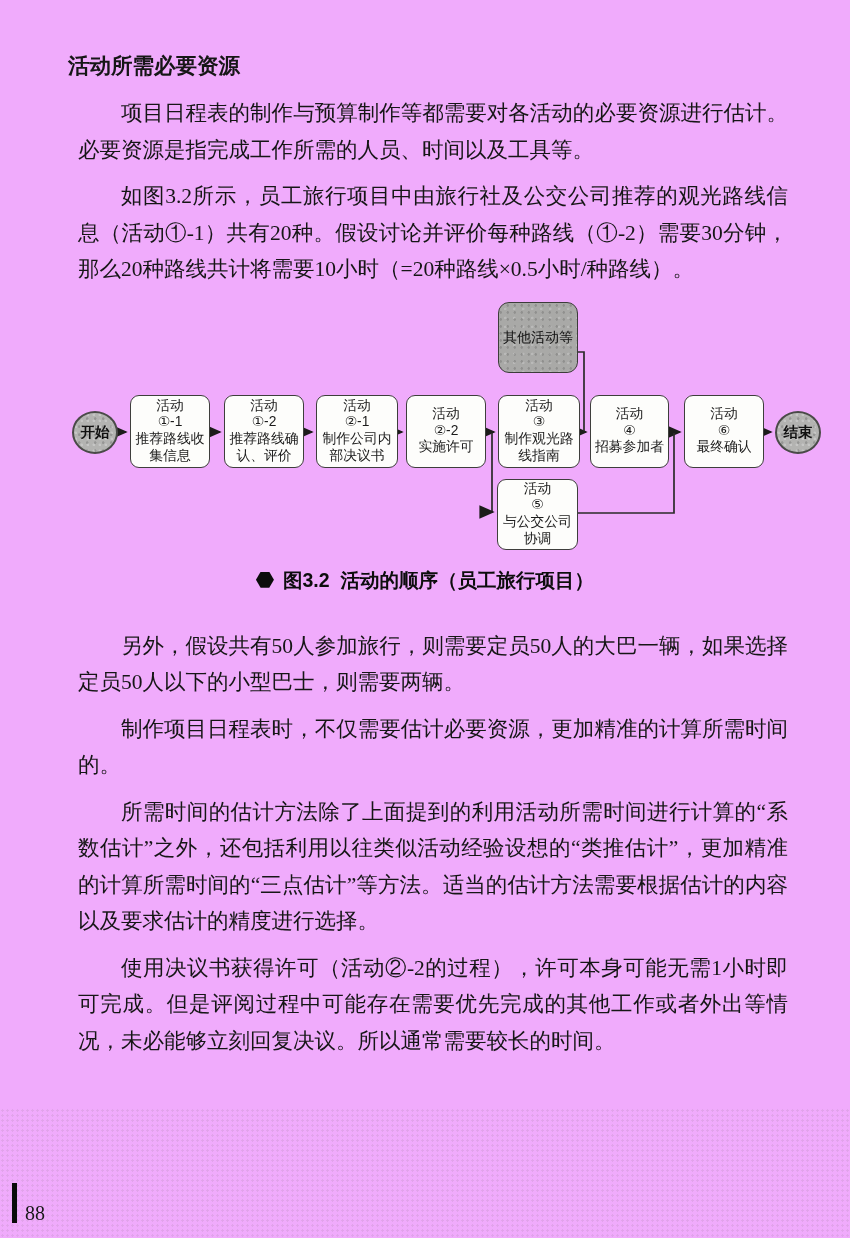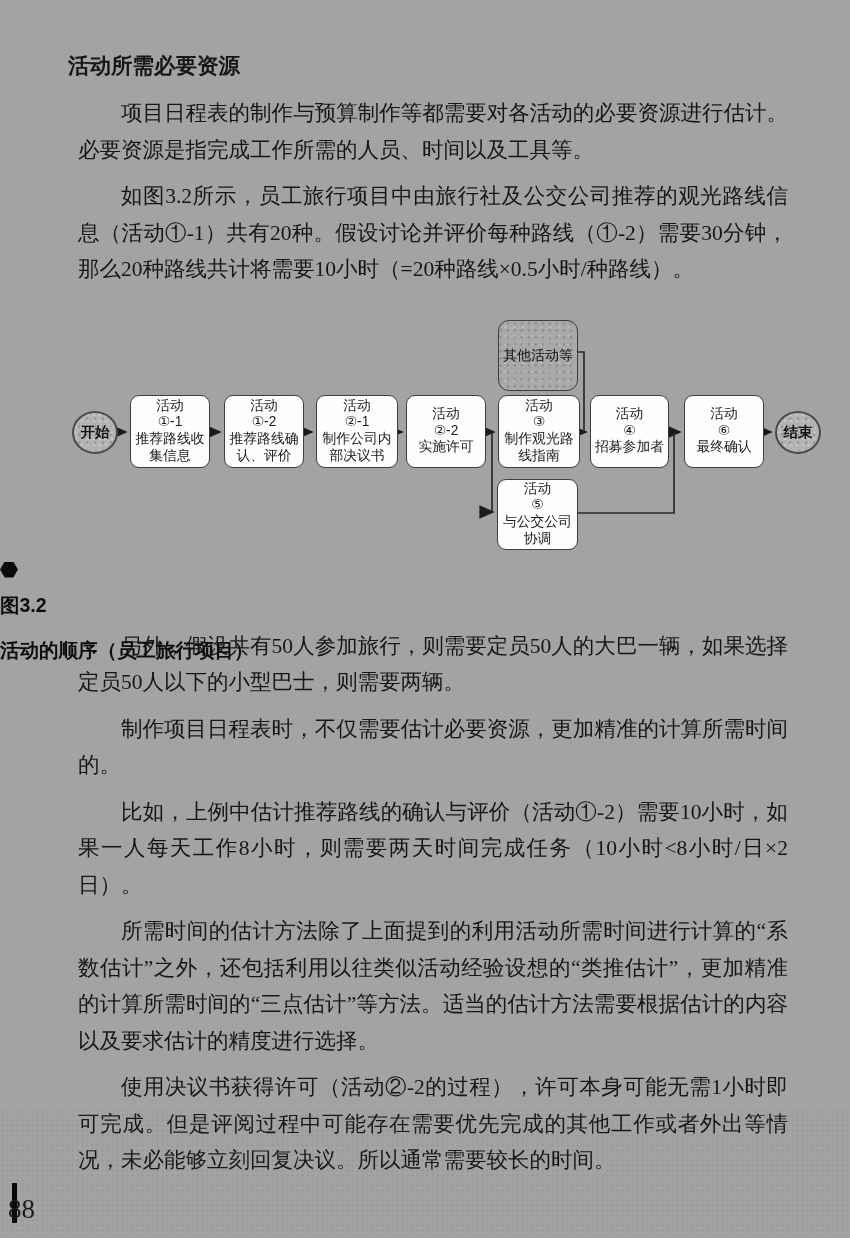--- a/index.html
+++ b/index.html
@@ -1,19 +1,19 @@
 <!DOCTYPE html>
 <html><head>
 <meta charset="utf-8">
 <style>
   html,body{margin:0;padding:0;}
   body{width:850px;height:1238px;overflow:hidden;background:#e9e9e7;}
   .page{
     position:relative;width:850px;height:1238px;
-    background:#a3a3a3;
+    background:#f0abfc;
     color:#161616;
     font-family:"Liberation Serif","DejaVu Serif",serif;
   }
   .scan-noise{
     position:absolute;left:0;right:0;bottom:0;height:130px;
     background-image:radial-gradient(rgba(90,90,85,0.10) 1px, transparent 1.2px);
     background-size:5px 5px;
     pointer-events:none;
   }
   .content{
@@ -80,39 +80,39 @@
   
   .n-start{left:72px;top:111px;width:46px;height:43px;}
   .n-end{left:775px;top:111px;width:46px;height:43px;}
   .n-a11{left:130px;top:95px;width:80px;height:73px;}
   .n-a12{left:224px;top:95px;width:80px;height:73px;}
   .n-a21{left:316px;top:95px;width:82px;height:73px;}
   .n-a22{left:406px;top:95px;width:80px;height:73px;}
   .n-a3{left:498px;top:95px;width:82px;height:73px;}
   .n-a4{left:590px;top:95px;width:79px;height:73px;}
   .n-a6{left:684px;top:95px;width:80px;height:73px;}
-  .n-other{left:498px;top:20px;width:80px;height:71px;}
+  .n-other{left:498px;top:2px;width:80px;height:71px;}
   .n-a5{left:497px;top:179px;width:81px;height:71px;}
   .figure-caption{
     position:absolute;left:0;right:0;top:262px;
-    display:flex;align-items:flex-start;justify-content:center;gap:9px;
-    font-weight:bold;font-size:19.5px;color:#0d0d0d;flex-direction:column;
+    display:flex;align-items:center;justify-content:center;gap:9px;
+    font-weight:bold;font-size:19.5px;color:#0d0d0d;
   }
   .bullet-hex{
     width:18px;height:16px;background:#0c0c0c;
     clip-path:polygon(26% 0,74% 0,100% 50%,74% 100%,26% 100%,0 50%);
   }
   .cap-label{margin-right:2px;}
   
   .footer-bar{
     position:absolute;left:12px;bottom:15px;width:5px;height:40px;background:#0a0a0a;
   }
   .page-number{
-    position:absolute;left:8px;bottom:13px;
-    font-size:27px;color:#1a1a1a;
+    position:absolute;left:25px;bottom:13px;
+    font-size:20px;color:#1a1a1a;
     font-family:"Liberation Serif","DejaVu Serif",serif;
   }
 </style>
 </head>
 <body>
 
 <div class="page">
 
   <div class="content">
 
@@ -179,21 +179,20 @@
       <div class="figure-caption">
         <span class="bullet-hex"></span>
         <span class="cap-label">图3.2</span>
         <span class="cap-text">活动的顺序（员工旅行项目）</span>
       </div>
     </div>
 
     <p class="body-p">另外，假设共有50人参加旅行，则需要定员50人的大巴一辆，如果选择定员50人以下的小型巴士，则需要两辆。</p>
 
     <p class="body-p">制作项目日程表时，不仅需要估计必要资源，更加精准的计算所需时间的。</p>
-    <p class="body-p">比如，上例中估计推荐路线的确认与评价（活动①-2）需要10小时，如果一人每天工作8小时，则需要两天时间完成任务（10小时&lt;8小时/日×2日）。</p>
     <p class="body-p">所需时间的估计方法除了上面提到的利用活动所需时间进行计算的“系数估计”之外，还包括利用以往类似活动经验设想的“类推估计”，更加精准的计算所需时间的“三点估计”等方法。适当的估计方法需要根据估计的内容以及要求估计的精度进行选择。</p>
     <p class="body-p">使用决议书获得许可（活动②-2的过程），许可本身可能无需1小时即可完成。但是评阅过程中可能存在需要优先完成的其他工作或者外出等情况，未必能够立刻回复决议。所以通常需要较长的时间。</p>
 
   </div>
 
   <div class="scan-noise"></div>
 
   <span class="footer-bar"></span>
   <span class="page-number">88</span>
 

